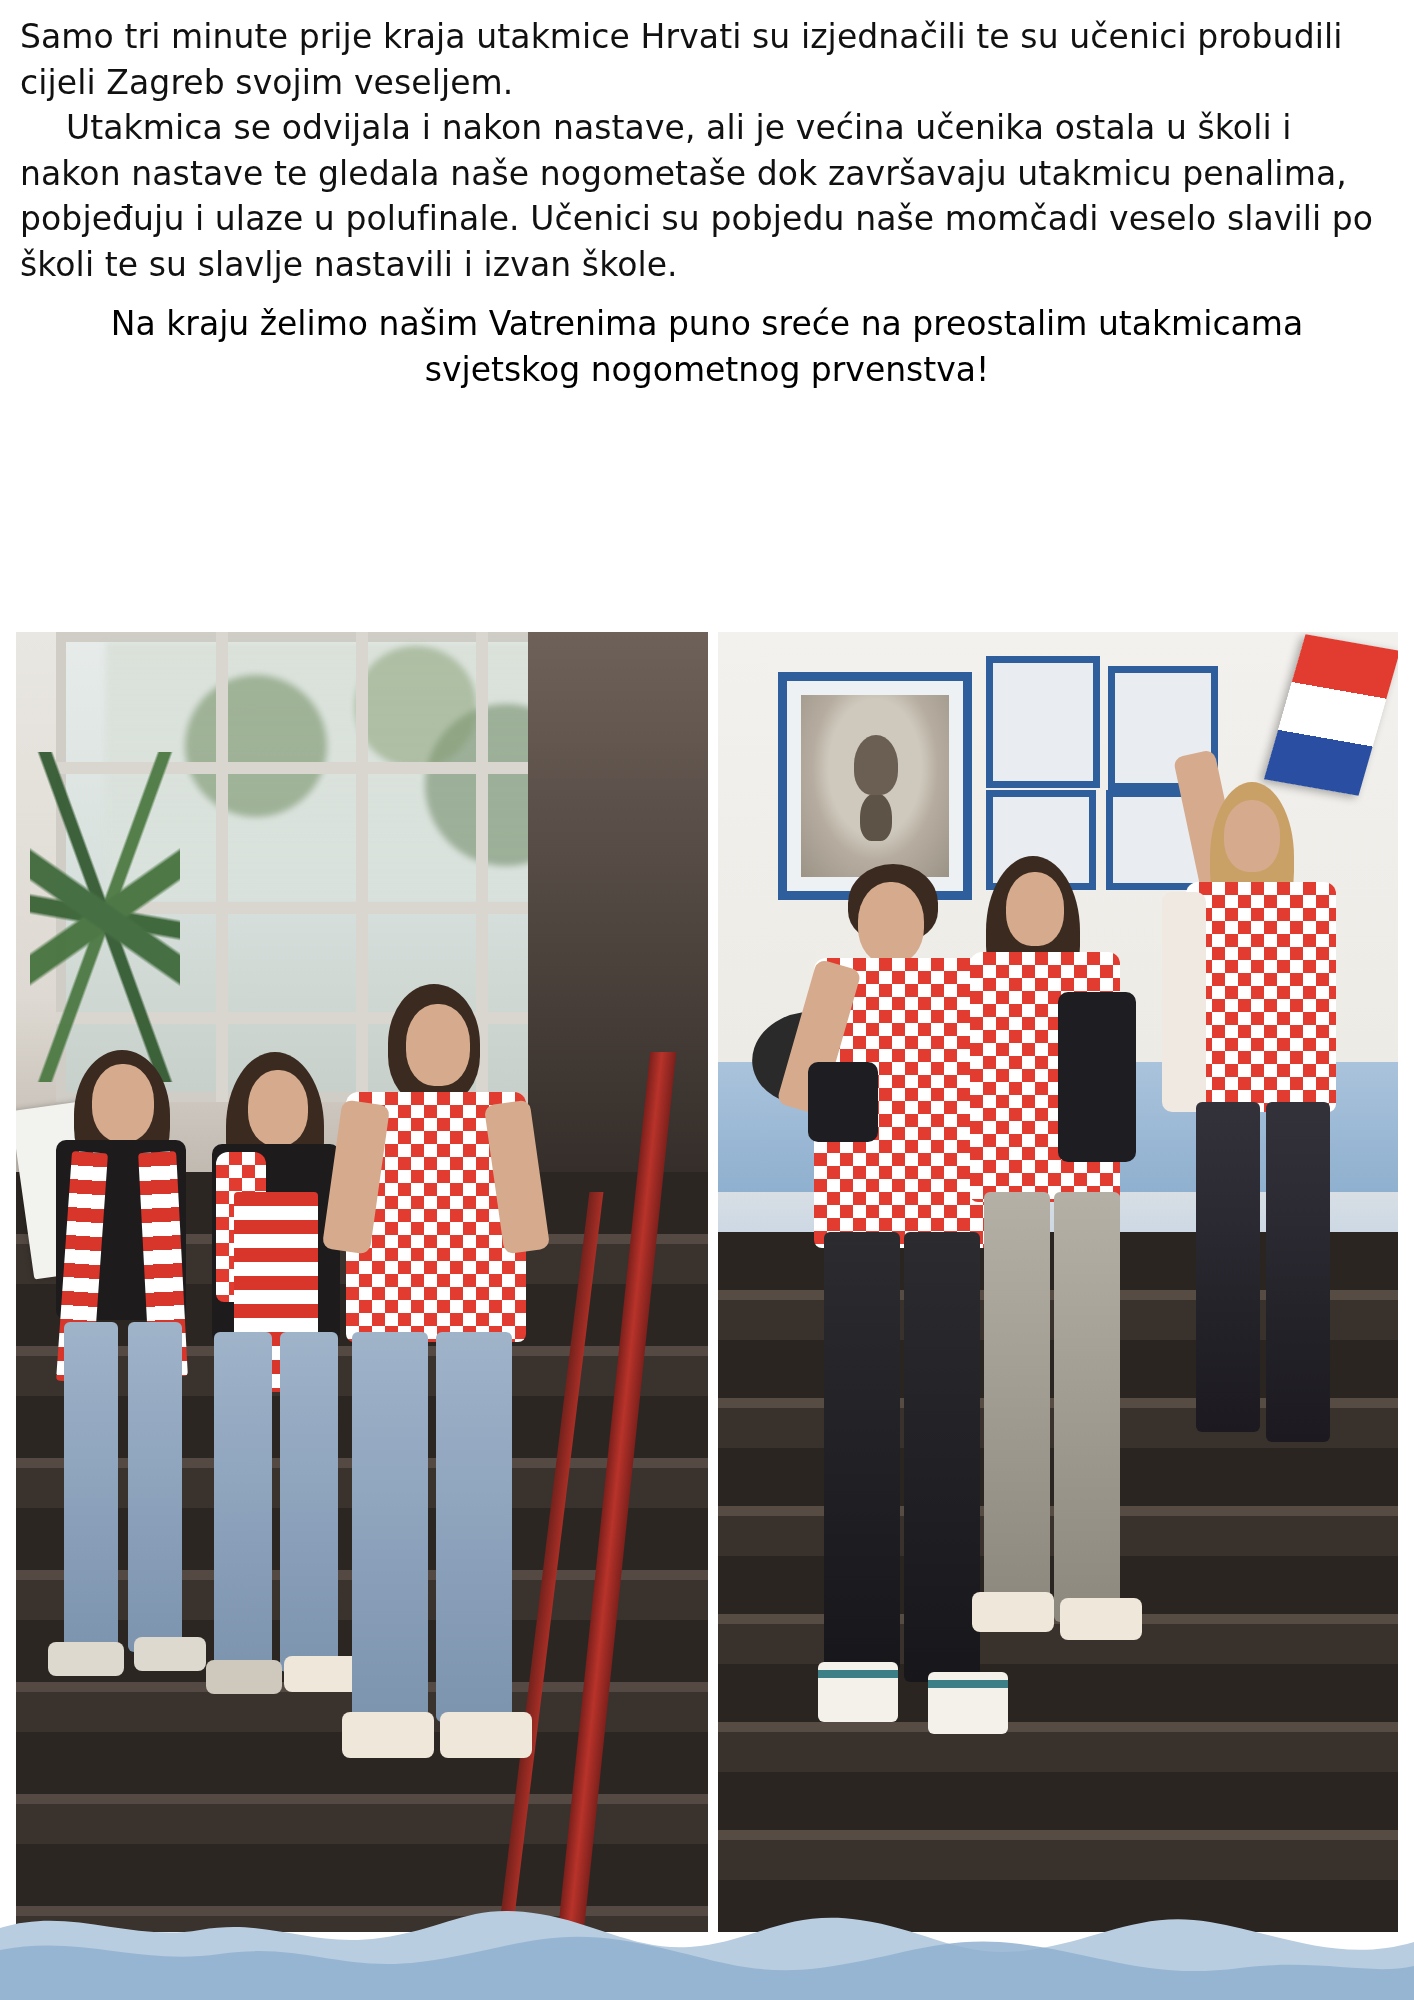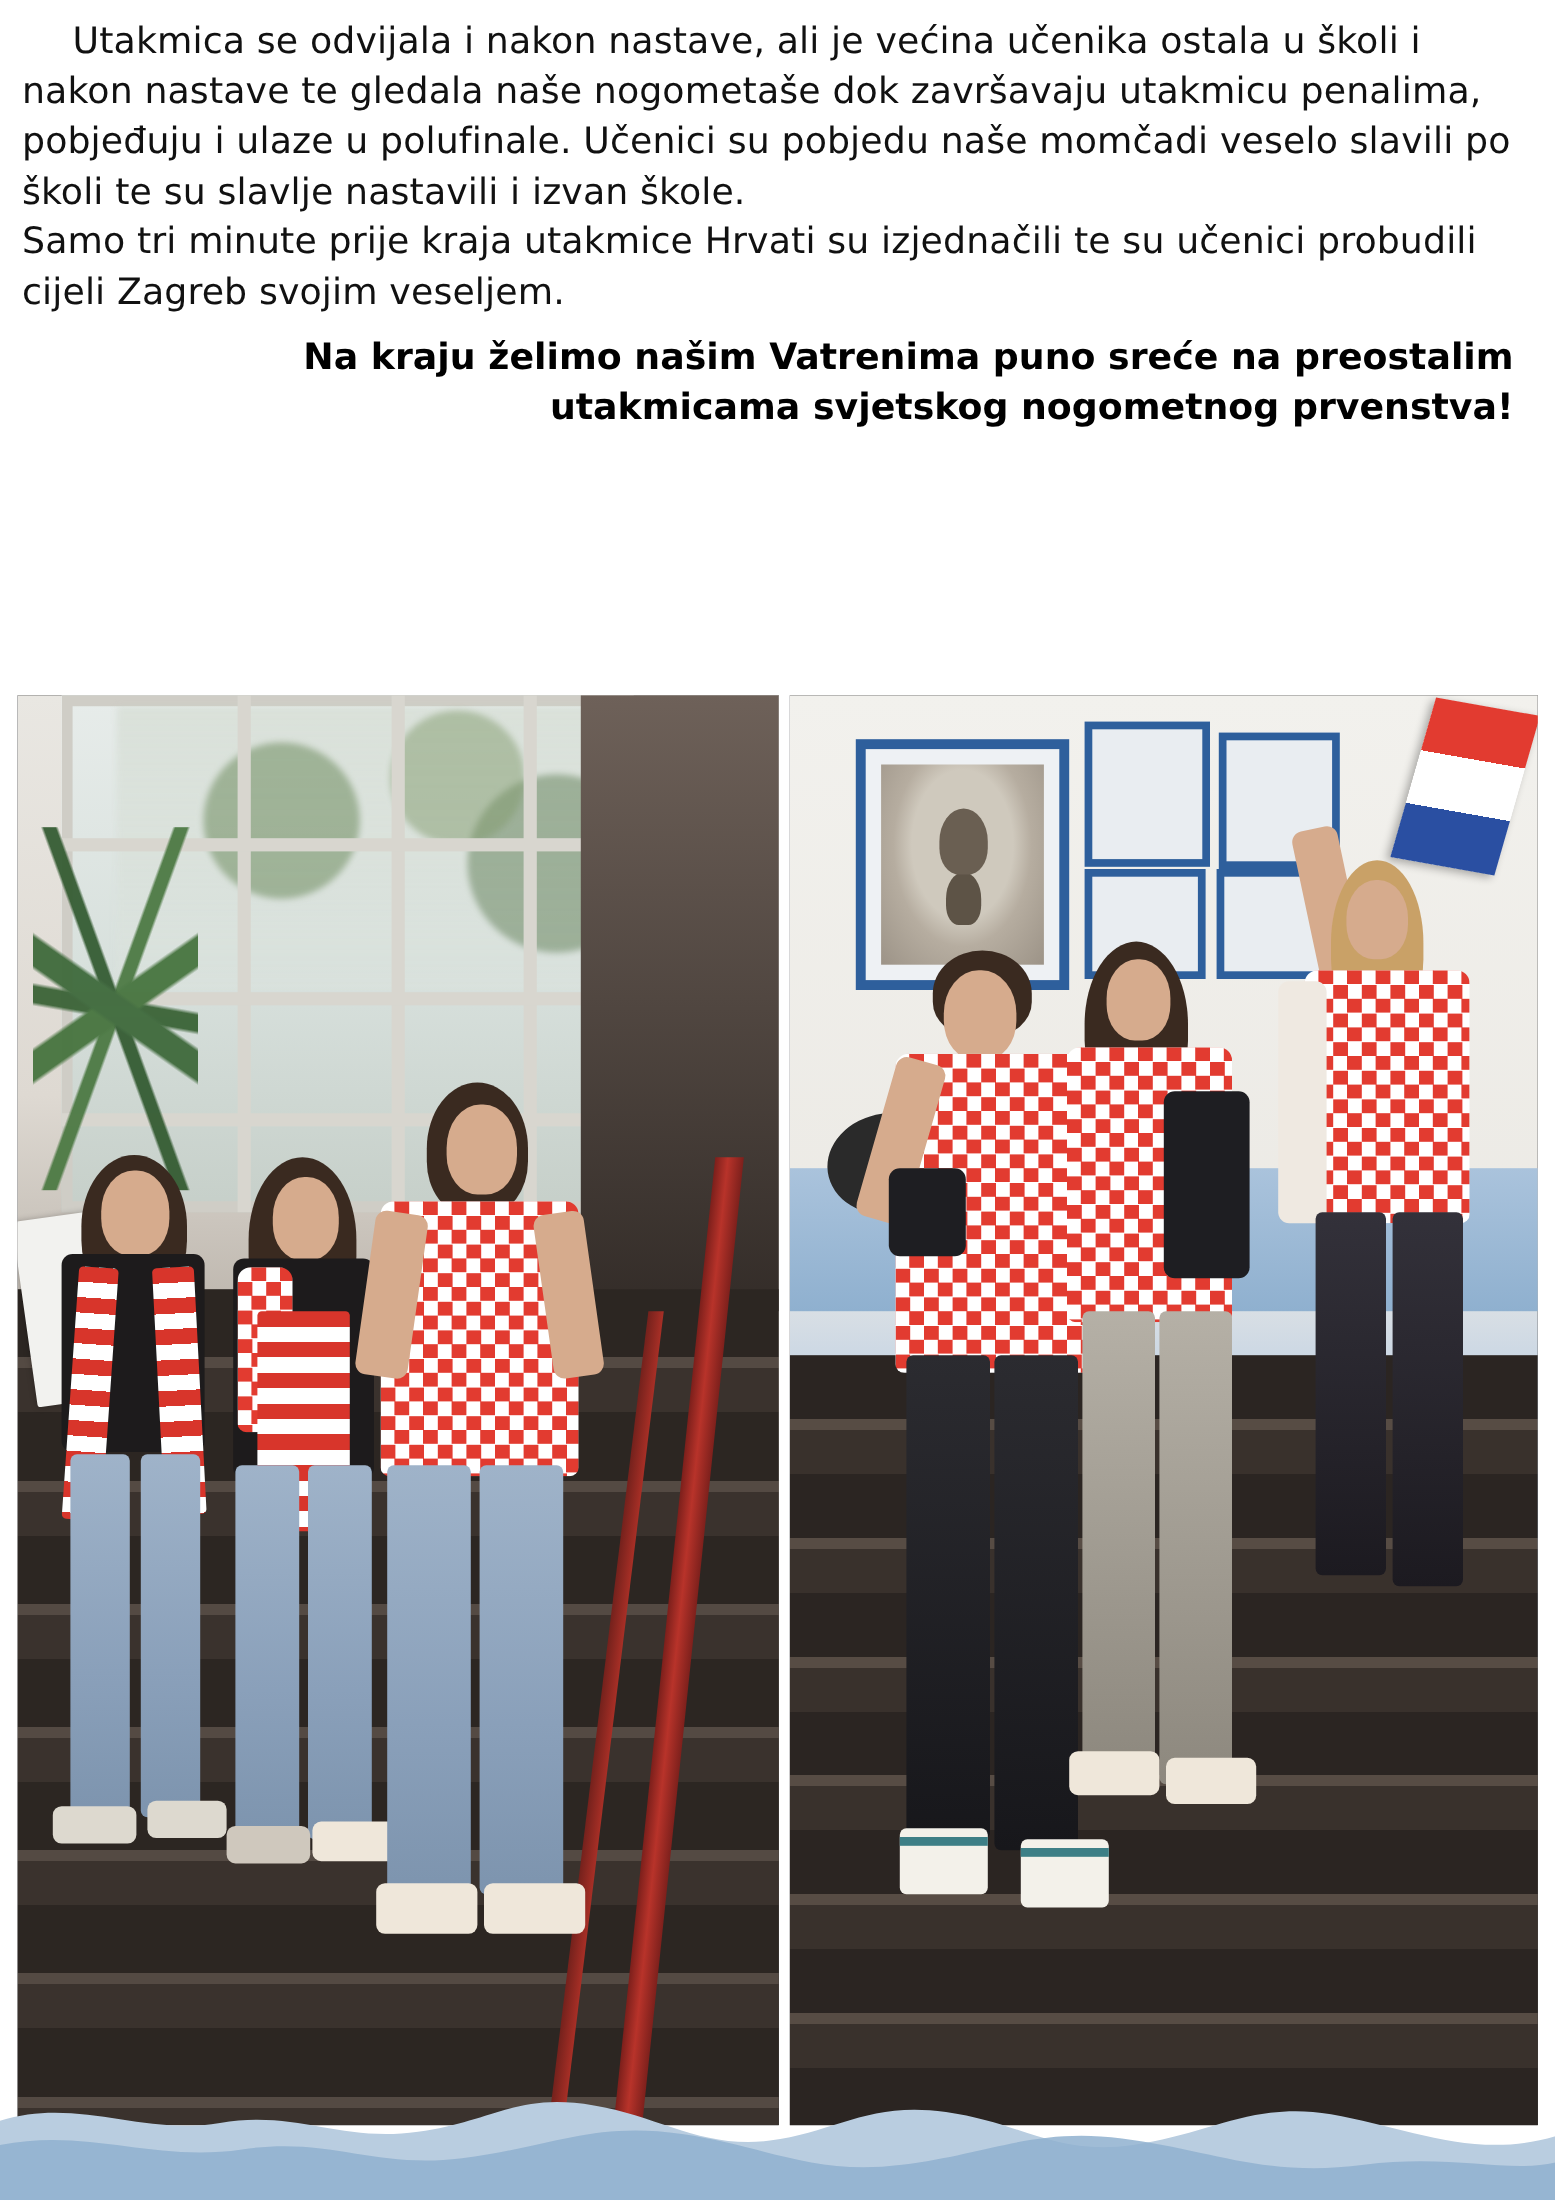--- a/index.html
+++ b/index.html
@@ -37,23 +37,23 @@
     letter-spacing: 0.1px;
   }
   .para.indent {
     text-indent: 46px;
   }
 
   .highlight {
     margin-top: 14px;
     font-size: 33px;
     line-height: 1.38;
-    font-weight: bold;
+    font-weight: normal;
     color: #000000;
-    text-align: right;
+    text-align: center;
     padding: 0 18px;
   }
 
   
   .photos {
     position: absolute;
     left: 16px;
     top: 632px;
     width: 1382px;
     height: 1300px;
@@ -222,22 +222,22 @@
     overflow: hidden;
   }
   .torn svg { display: block; width: 100%; height: 120px; }
 </style>
 </head>
 <body>
 
 <div class="page">
 
   <div class="text-block">
+    <p class="para">Samo tri minute prije kraja utakmice Hrvati su izjednačili te su učenici probudili cijeli Zagreb svojim veseljem.</p>
     <p class="para indent">Utakmica se odvijala i nakon nastave, ali je većina učenika ostala u školi i nakon nastave te gledala naše nogometaše dok završavaju utakmicu penalima, pobjeđuju i ulaze u polufinale. Učenici su pobjedu naše momčadi veselo slavili po školi te su slavlje nastavili i izvan škole.</p>
-    <p class="para">Samo tri minute prije kraja utakmice Hrvati su izjednačili te su učenici probudili cijeli Zagreb svojim veseljem.</p>
     <p class="highlight">Na kraju želimo našim Vatrenima puno sreće na preostalim utakmicama svjetskog nogometnog prvenstva!</p>
   </div>
 
   <div class="photos">
 
     <div class="photo left">
       <div class="l-wall"></div>
 
       <div class="l-window">
         <div class="l-glassgreen"></div>

